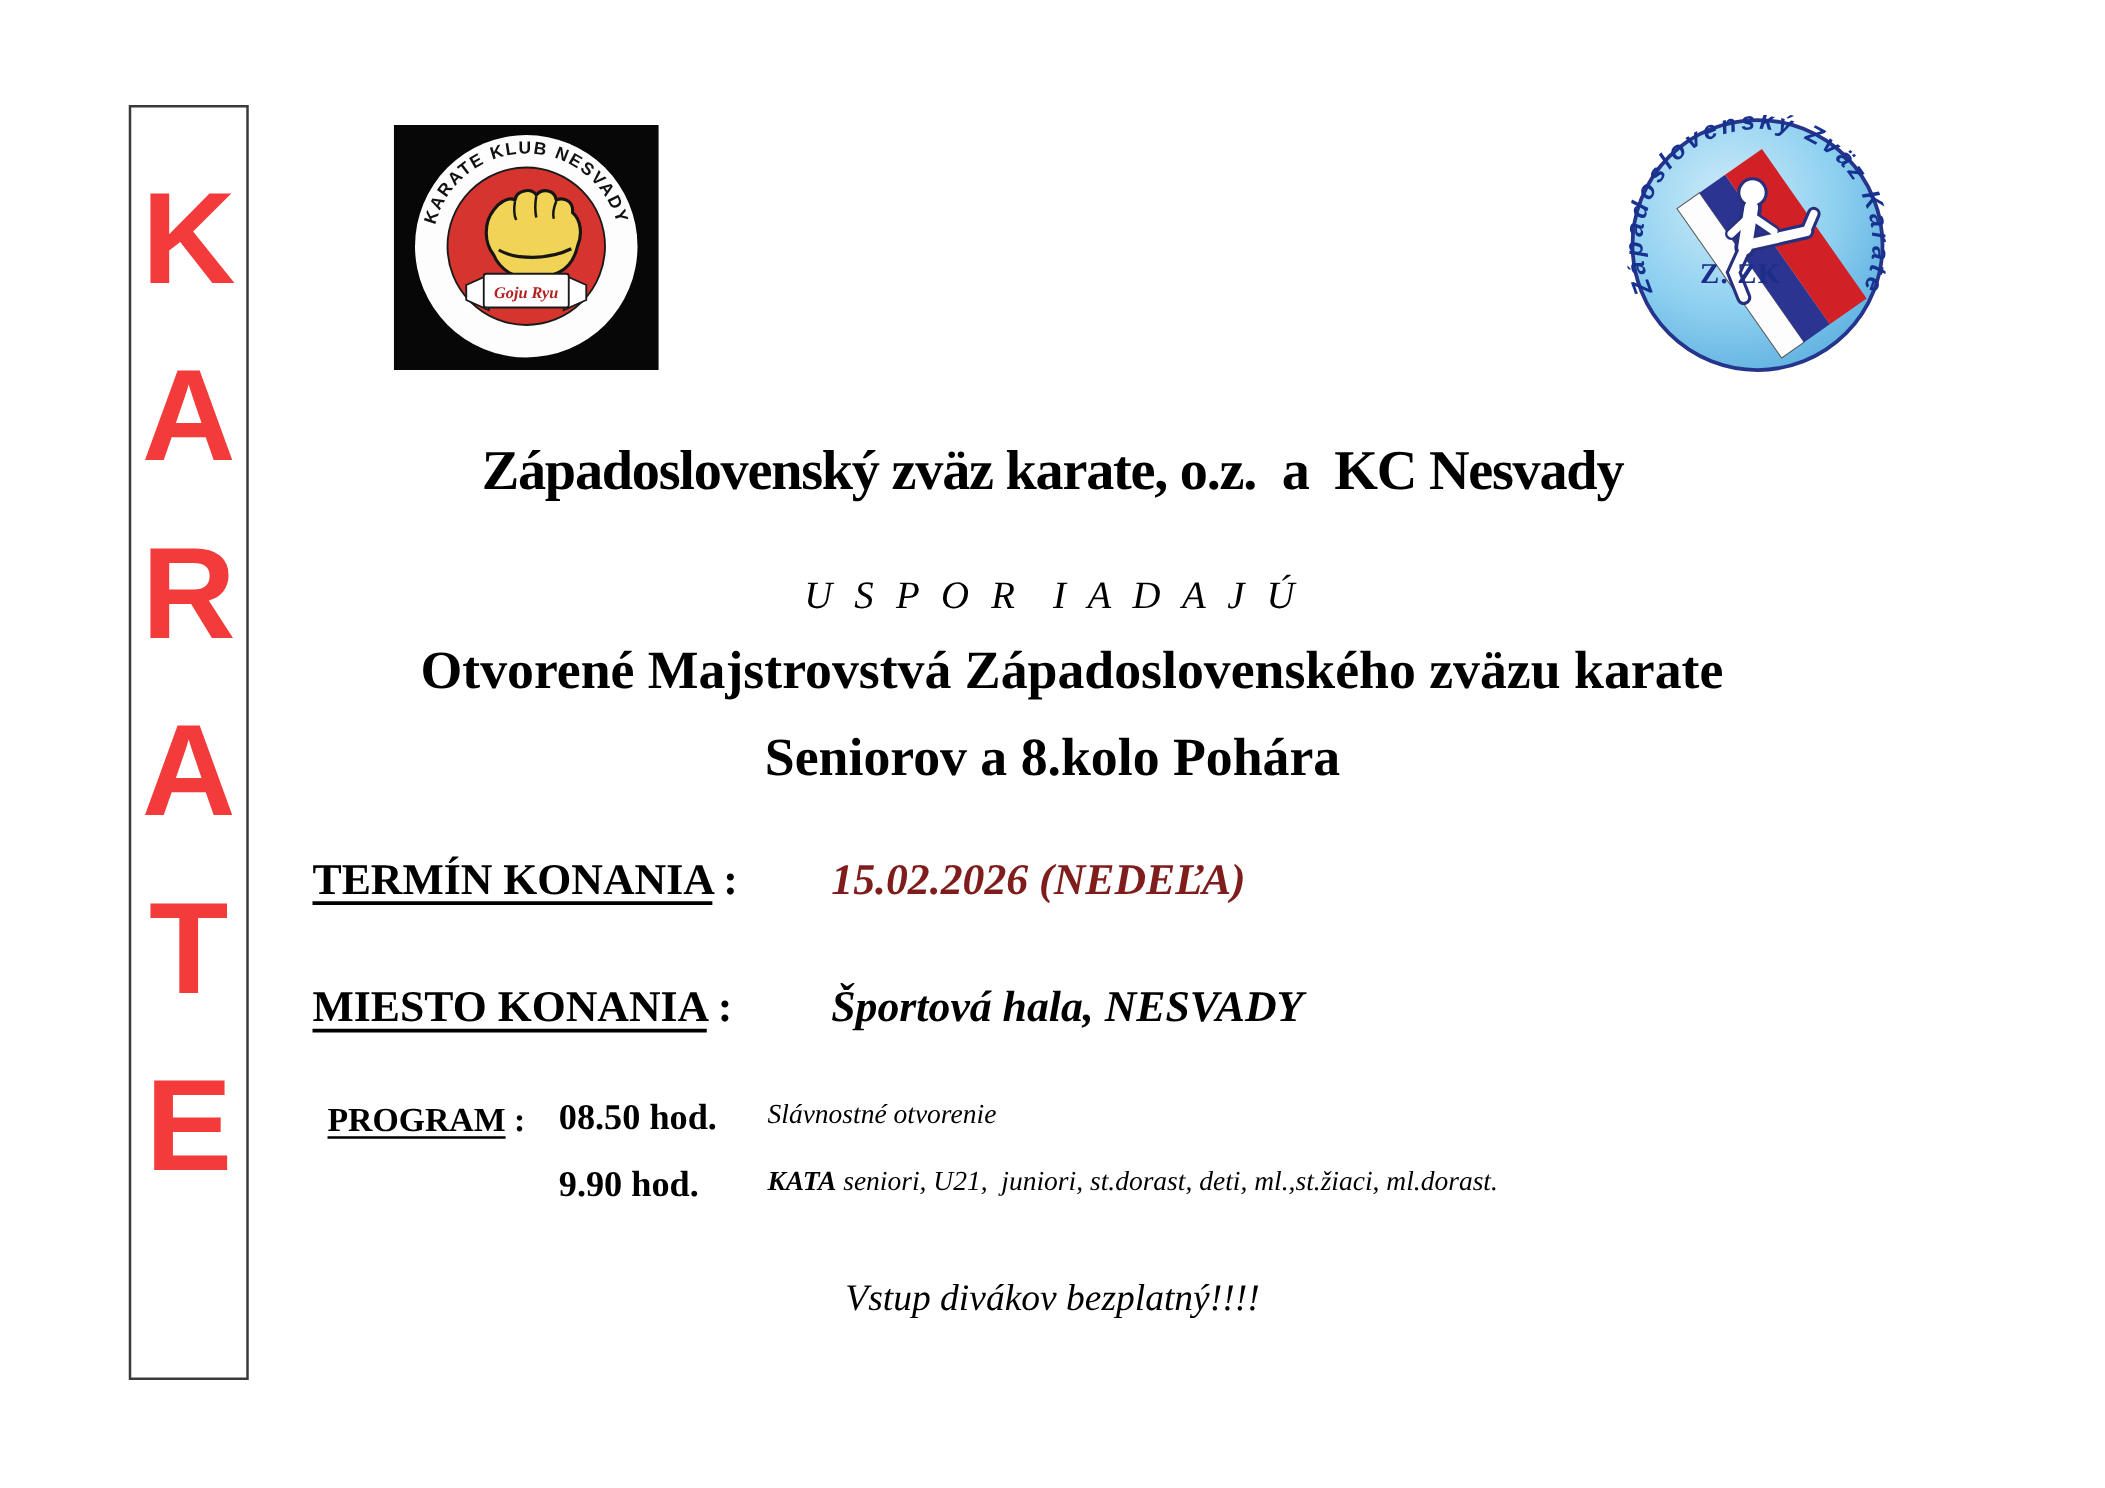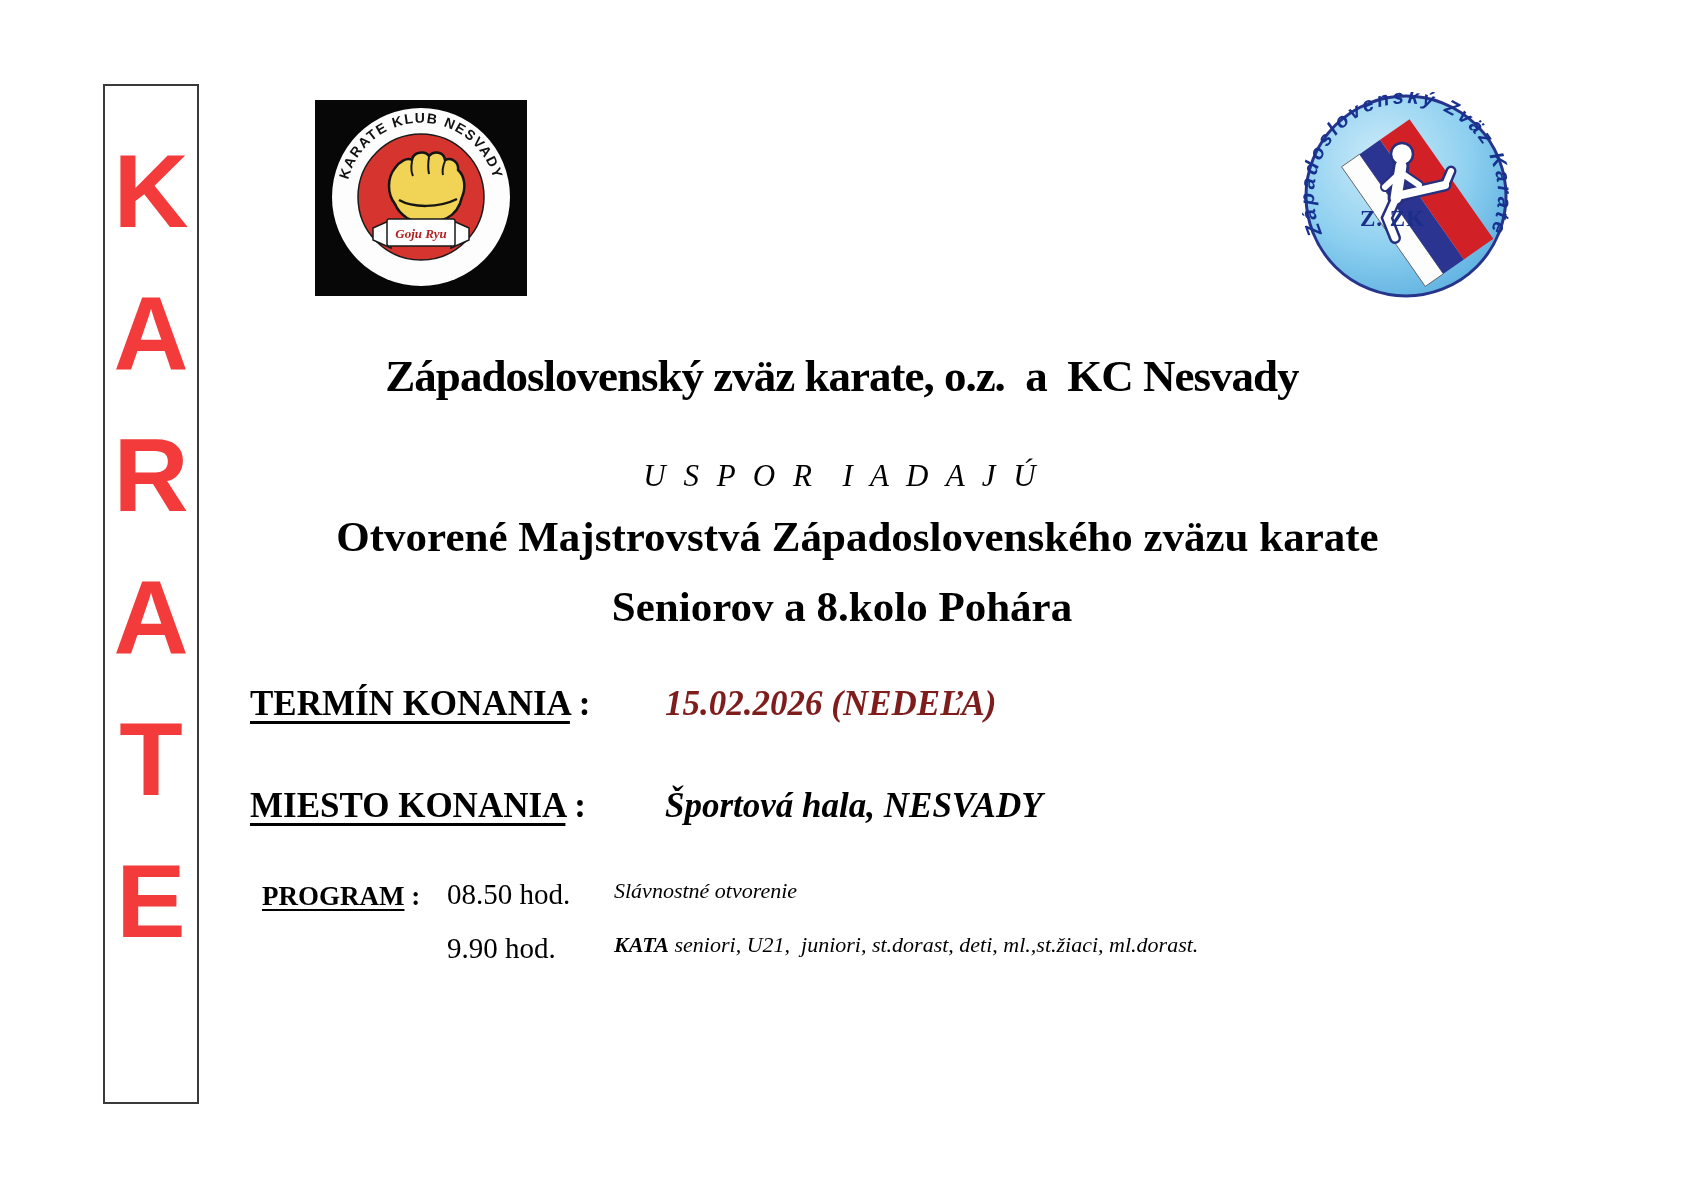--- a/index.html
+++ b/index.html
@@ -38,21 +38,21 @@
   .u{text-decoration:underline;text-decoration-thickness:3px;text-underline-offset:6px;}
   .date-val{font-weight:bold;font-style:italic;color:#7f1d1d;}
   .place-val{font-weight:bold;font-style:italic;}
 
   
   .prog-row{position:absolute;left:250px;height:44px;width:1300px;margin-left:12px;}
   .prog-row1{top:878px;}
   .prog-row2{top:932px;}
   .prog-label{position:absolute;left:0;top:3px;font-size:27px;font-weight:bold;}
   .prog-label .u{text-decoration-thickness:2px;text-underline-offset:4px;}
-  .prog-time{position:absolute;left:185px;top:0;font-size:29px;font-weight:normal;}
+  .prog-time{position:absolute;left:185px;top:0;font-size:29px;font-weight:bold;}
   .prog-desc{position:absolute;left:352px;top:0;font-size:22px;font-style:italic;}
   .prog-desc .bi{font-weight:bold;}
 
   .footer-note{position:absolute;left:0;right:0;top:1022px;text-align:center;
                font-size:30px;font-style:italic;}
 </style>
 </head>
 <body>
 
 <div class="page">
@@ -158,14 +158,15 @@
   <div class="prog-row prog-row1">
     <span class="prog-label pre"><span class="u pre">PROGRAM</span><span class="pre"> :</span></span>
     <span class="prog-time pre">08.50 hod.</span>
     <span class="prog-desc"><span class="bi pre"></span><span class="pre">Slávnostné otvorenie</span></span>
   </div>
   <div class="prog-row prog-row2">
     <span class="prog-time pre">9.90 hod.</span>
     <span class="prog-desc"><span class="bi pre">KATA</span><span class="pre"> seniori, U21,  juniori, st.dorast, deti, ml.,st.žiaci, ml.dorast.</span></span>
   </div>
 
+  <div class="footer-note pre">Vstup divákov bezplatný!!!!</div>
 
 </div>
 
 </body></html>

